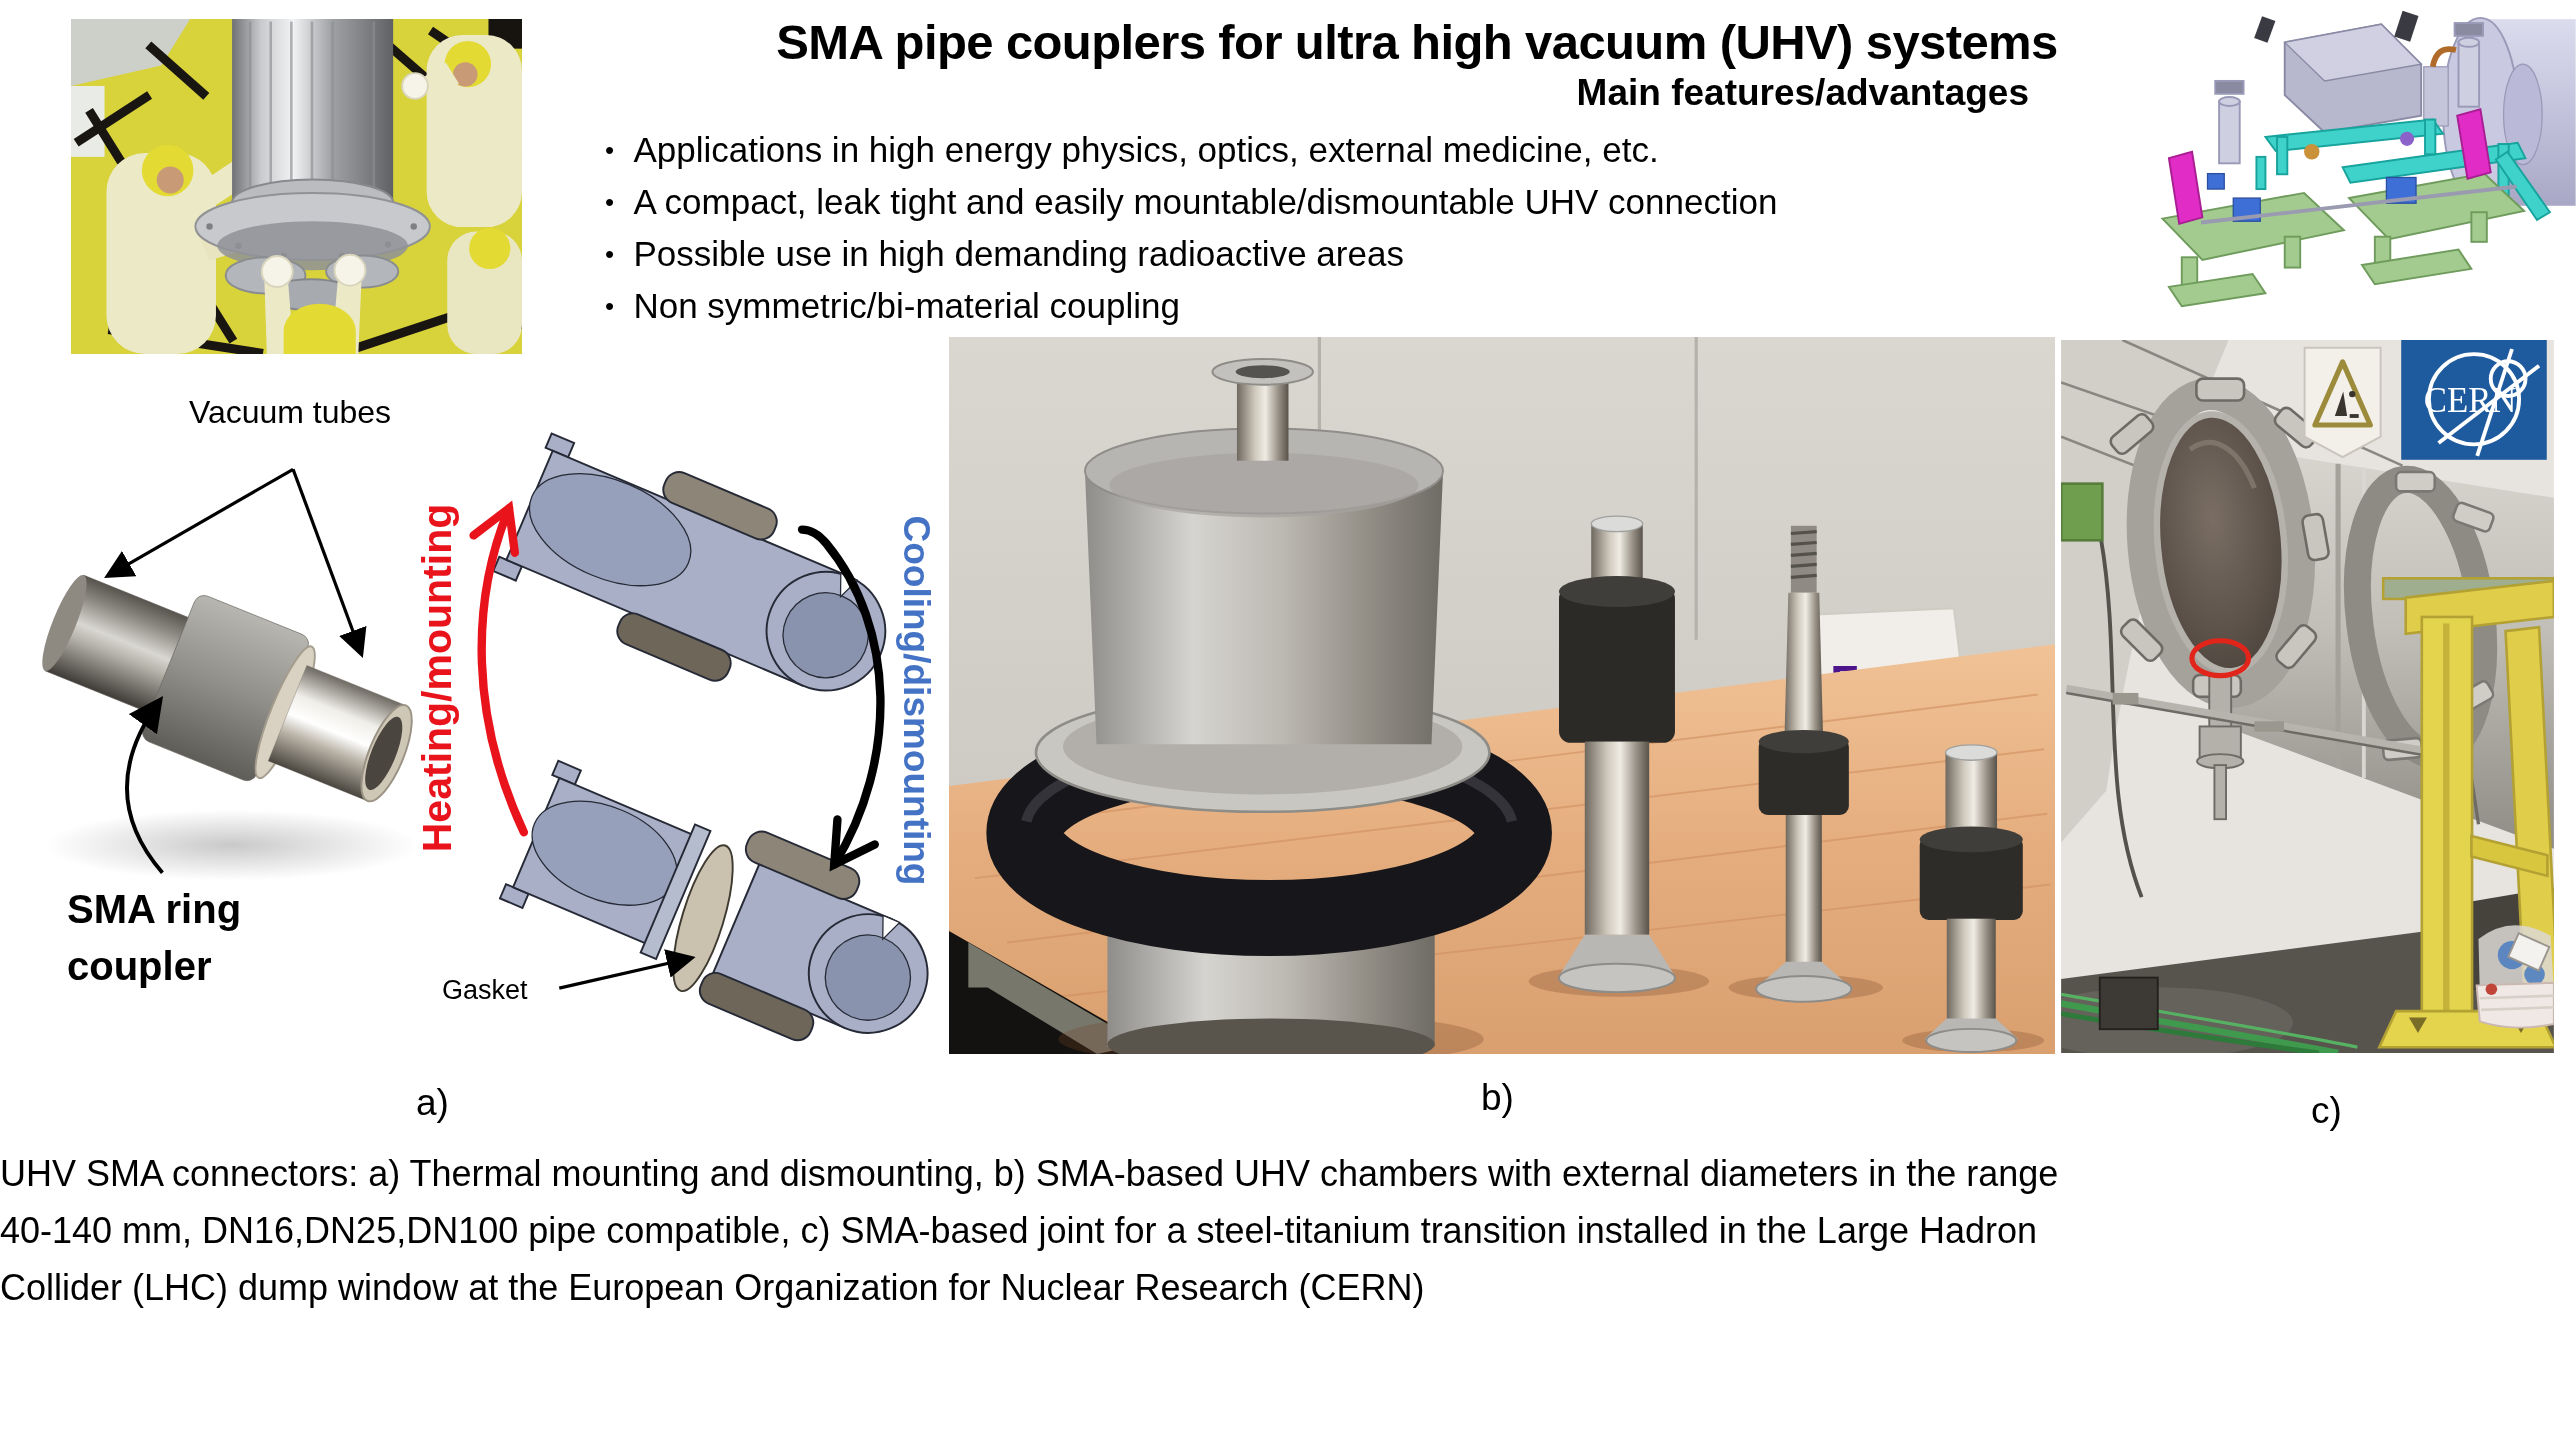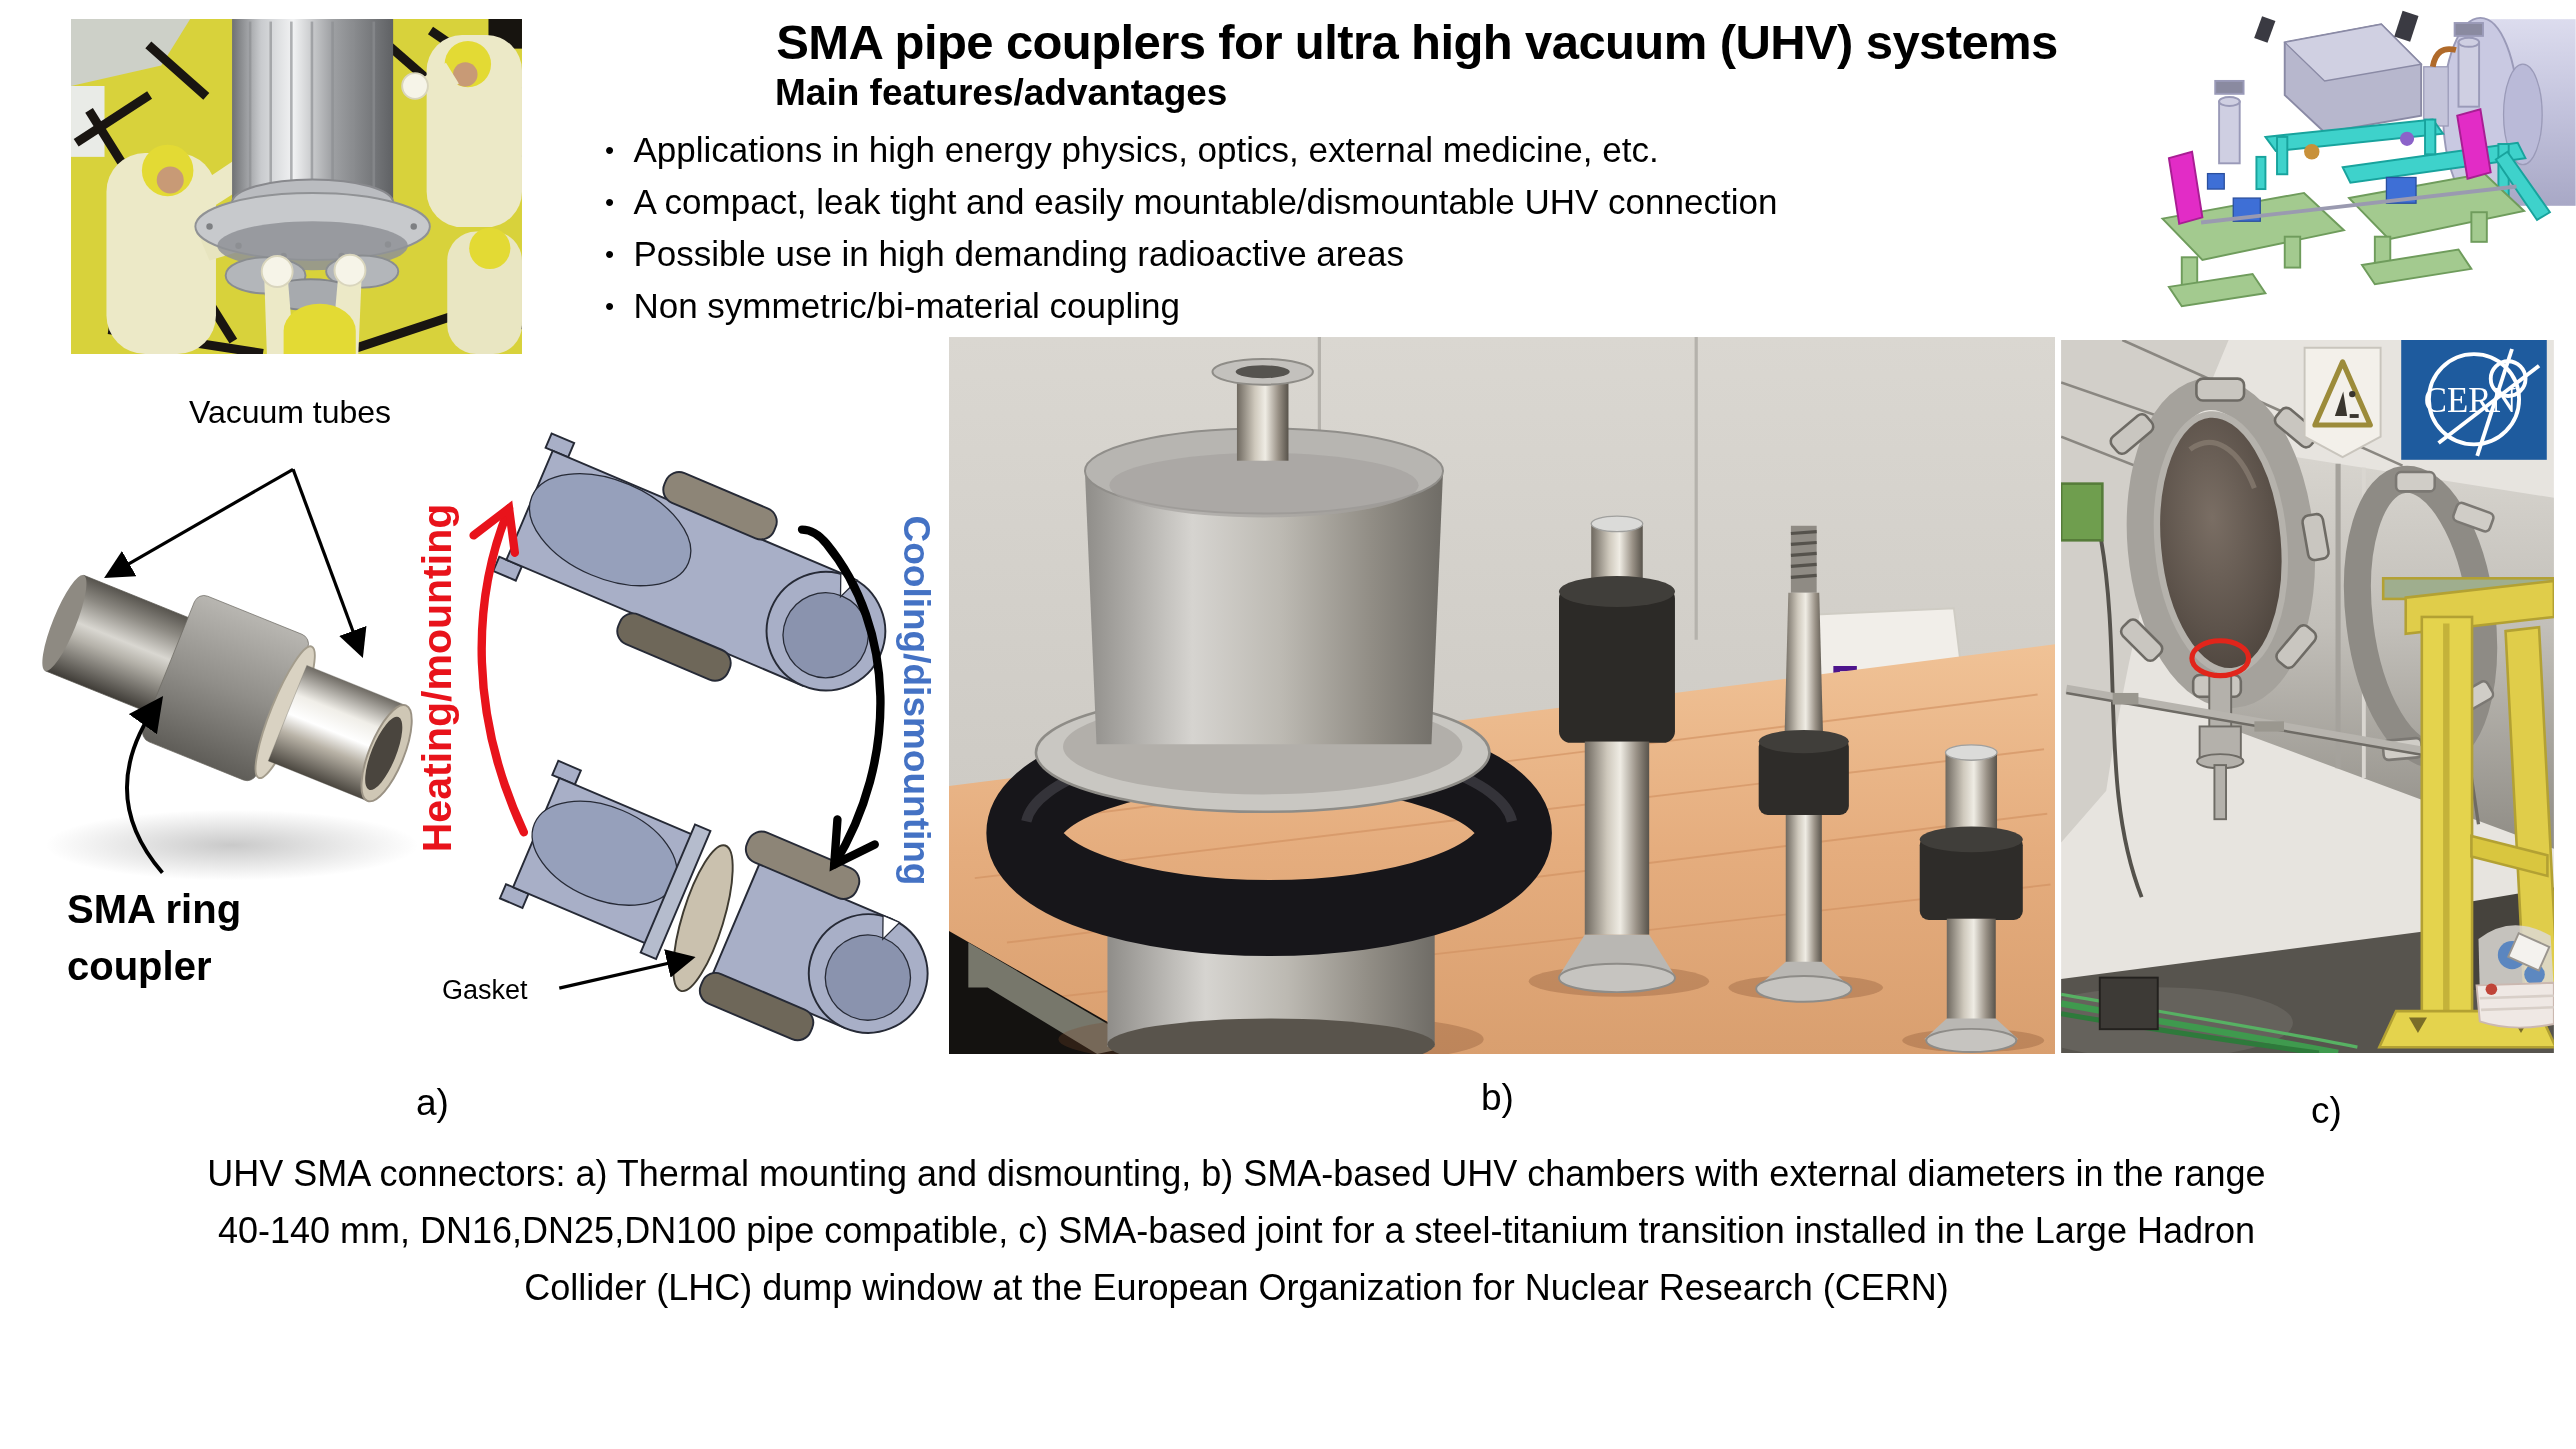--- a/index.html
+++ b/index.html
@@ -1,34 +1,34 @@
 <!DOCTYPE html>
 <html style="font-size:10.3px"><head>
 <meta charset="utf-8">
 <style>
   html,body{margin:0;padding:0;background:#fff;}
   .poster{position:relative;width:2576px;height:1449px;background:#ffffff;overflow:hidden;
           font-family:"Liberation Sans", sans-serif;color:#000;padding-left:31px;}
   .abs{position:absolute;}
   .title{left:773px;top:14px;width:1288px;text-align:center;font-size:49px;font-weight:bold;letter-spacing:-0.6px;}
-  .subtitle{left:775px;top:72px;width:1288px;text-align:left;font-size:37px;font-weight:bold;}
+  .subtitle{left:741px;top:72px;width:1288px;text-align:right;font-size:37px;font-weight:bold;}
   .bullets{left:605px;top:124px;width:1546px;}
   .bullet-row{display:flex;align-items:center;height:52px;font-size:35px;}
   .bullet-row .dot{font-size:26px;margin-right:19.3px;}
   .label-vacuum{left:97px;top:394px;width:386px;text-align:center;font-size:32px;font-weight:normal;}
   .label-sma{left:67px;top:881px;width:258px;font-size:40px;font-weight:bold;line-height:57px;}
   .label-gasket{left:442px;top:975px;font-size:27px;font-weight:normal;}
   .vtext{font-weight:bold;text-align:center;transform-origin:0 0;}
   .heating{left:414px;top:884px;width:412px;height:52px;font-size:41px;transform:rotate(-90deg);}
   .cooling{left:937px;top:488px;width:425px;height:52px;font-size:37px;transform:rotate(90deg);}
   .figlabel{font-size:37px;text-align:center;width:129px;}
   .fig-a{left:368px;top:1082px;}
   .fig-b{left:1433px;top:1077px;}
   .fig-c{left:2262px;top:1090px;}
-  .caption{left:0;top:1145px;width:2473px;text-align:center;font-size:36px;line-height:57px;}
+  .caption{left:0;top:1145px;width:2473px;font-size:36px;line-height:57px;}
 </style>
 </head>
 <body>
 
 <div class="poster">
 
   <div class="abs title">SMA pipe couplers for ultra high vacuum (UHV) systems</div>
   <div class="abs subtitle">Main features/advantages</div>
 
   <div class="abs bullets">

